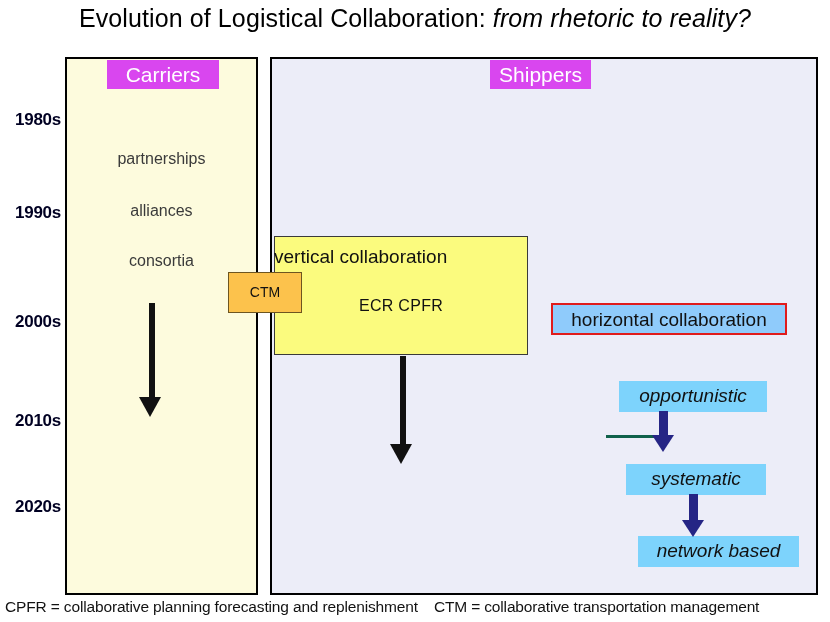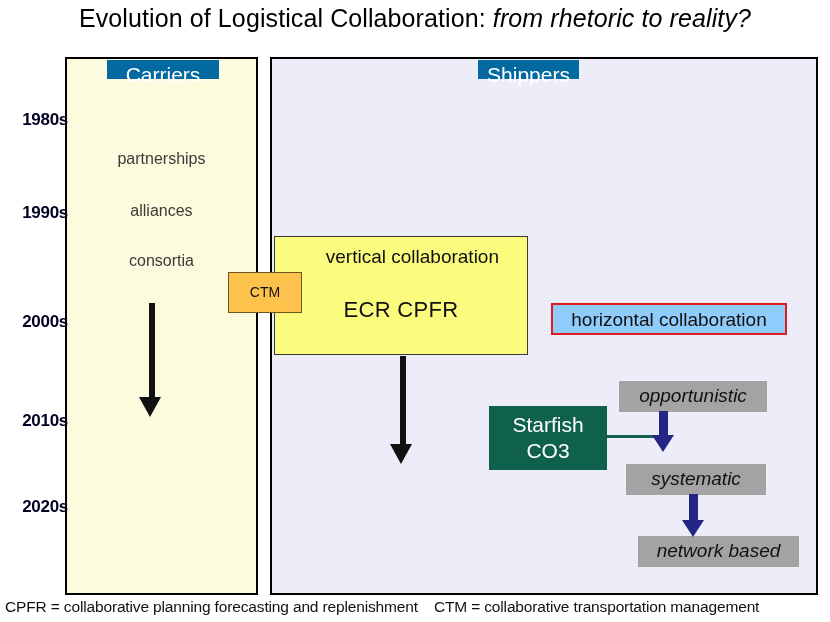--- a/index.html
+++ b/index.html
@@ -44,35 +44,35 @@
   }
   #shippers-panel {
     left: 270px; top: 57px;
     width: 548px; height: 538px;
     background: #ecedf8;
     border: 2px solid #000000;
   }
 
   
   .header-chip {
-    background: #0369a1;
+    background: #d946ef;
     color: #ffffff;
     font-size: 21px;
     text-align: center;
     line-height: 30px;
-    height: 19px;
+    height: 29px;
   }
   #carriers-chip { left: 107px; top: 60px; width: 112px; }
-  #shippers-chip { left: 478px; top: 60px; width: 101px; }
+  #shippers-chip { left: 490px; top: 60px; width: 101px; }
 
   
   .decade {
     left: 8px;
     width: 60px;
-    text-align: right;
+    text-align: center;
     font-size: 17px;
     font-weight: bold;
     color: #000022;
     letter-spacing: -0.3px;
   }
   #decade-0 { top: 110px; }
   #decade-1 { top: 203px; }
   #decade-2 { top: 312px; }
   #decade-3 { top: 411px; }
   #decade-4 { top: 497px; }
@@ -121,29 +121,29 @@
   
   #vertical-box {
     left: 274px; top: 236px;
     width: 254px; height: 119px;
     background: #fbfb7e;
     border: 1px solid #3a3a3a;
   }
   #vertical-title {
     left: 274px; top: 246px;
     width: 225px;
-    text-align: right;
+    text-align: left;
     font-size: 19px;
     color: #111;
   }
   #vertical-sub {
     left: 274px; top: 297px;
     width: 254px;
     text-align: center;
-    font-size: 22px;
+    font-size: 16px;
     color: #111;
     letter-spacing: 0.3px;
   }
 
   
   #horizontal-box {
     left: 551px; top: 303px;
     width: 236px; height: 32px;
     background: #8fcbfb;
     border: 2px solid #e01b1b;
@@ -165,21 +165,21 @@
     line-height: 26px;
   }
   #starfish-connector {
     left: 606px; top: 435px;
     width: 57px; height: 3px;
     background: #10614b;
   }
 
   
   .maturity-box {
-    background: #a3a3a3;
+    background: #7dd3fc;
     color: #111;
     font-style: italic;
     font-size: 19px;
     text-align: center;
     line-height: 30px;
     height: 31px;
   }
   #maturity-0 { left: 619px; top: 381px; width: 148px; }
   #maturity-1 { left: 626px; top: 464px; width: 140px; }
   #maturity-2 { left: 638px; top: 536px; width: 161px; }
@@ -238,24 +238,20 @@
   <div class="abs" id="vertical-title">vertical collaboration</div>
   <div class="abs" id="vertical-sub">ECR   CPFR</div>
 
   <div class="abs" id="ctm-box">CTM</div>
 
   <div class="abs black-arrow-shaft" id="shipper-arrow-shaft"></div>
   <div class="abs black-arrow-head" id="shipper-arrow-head"></div>
 
   <div class="abs" id="horizontal-box">horizontal collaboration</div>
 
-  <div class="abs" id="starfish-box">
-    <div>Starfish</div>
-    <div>CO3</div>
-  </div>
   <div class="abs" id="starfish-connector"></div>
 
   <div class="abs maturity-box" id="maturity-0">opportunistic</div>
   <div class="abs maturity-box" id="maturity-1">systematic</div>
   <div class="abs maturity-box" id="maturity-2">network based</div>
 
   <div class="abs navy-shaft" id="navy-shaft-0"></div>
   <div class="abs navy-head" id="navy-head-0"></div>
   <div class="abs navy-shaft" id="navy-shaft-1"></div>
   <div class="abs navy-head" id="navy-head-1"></div>

